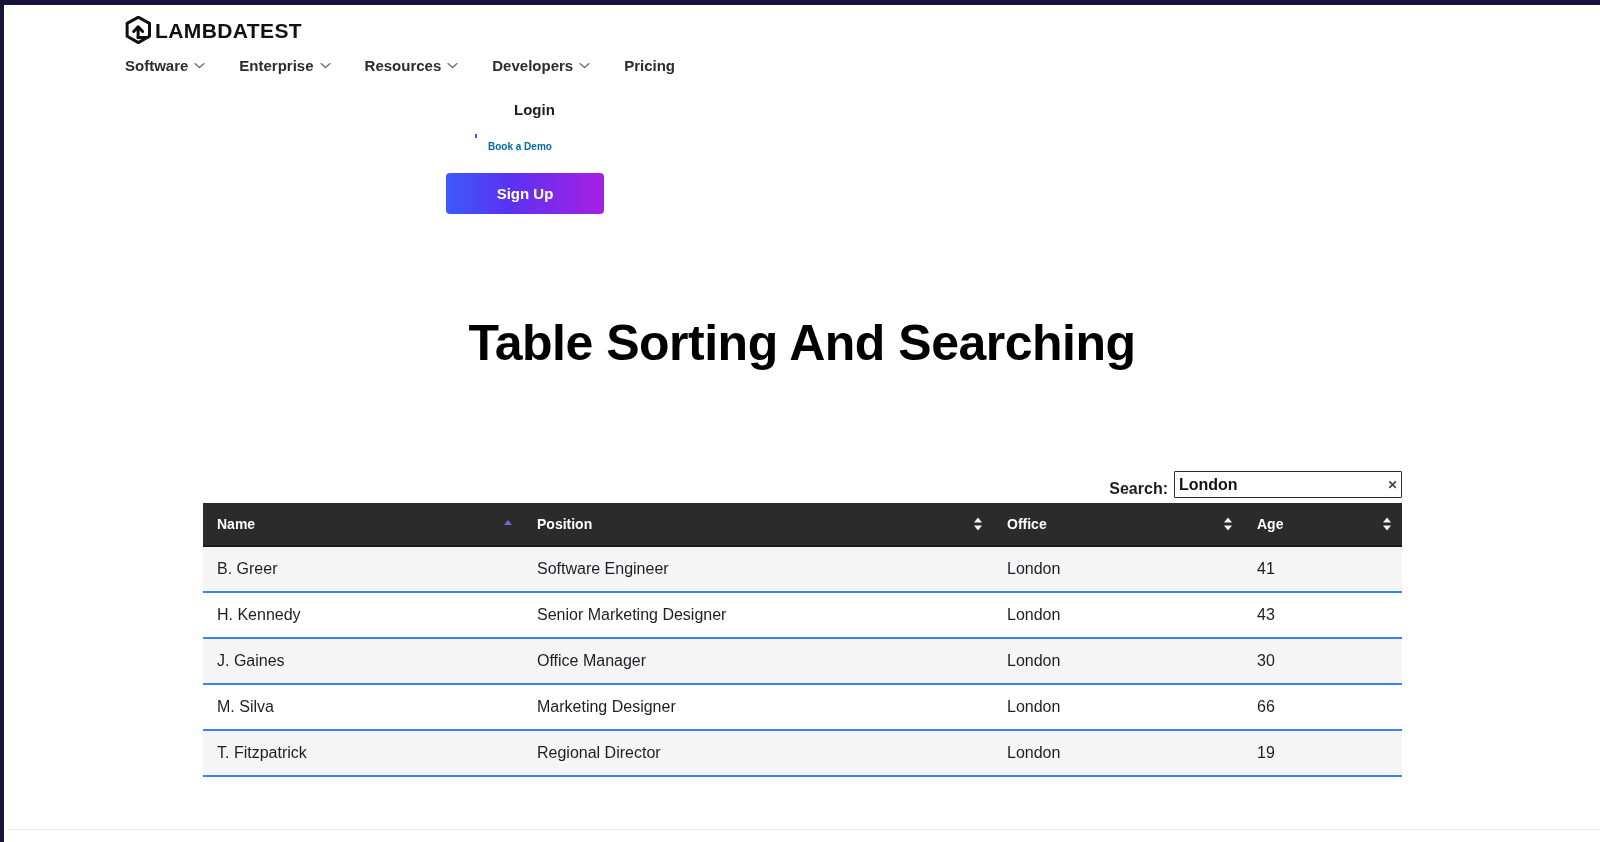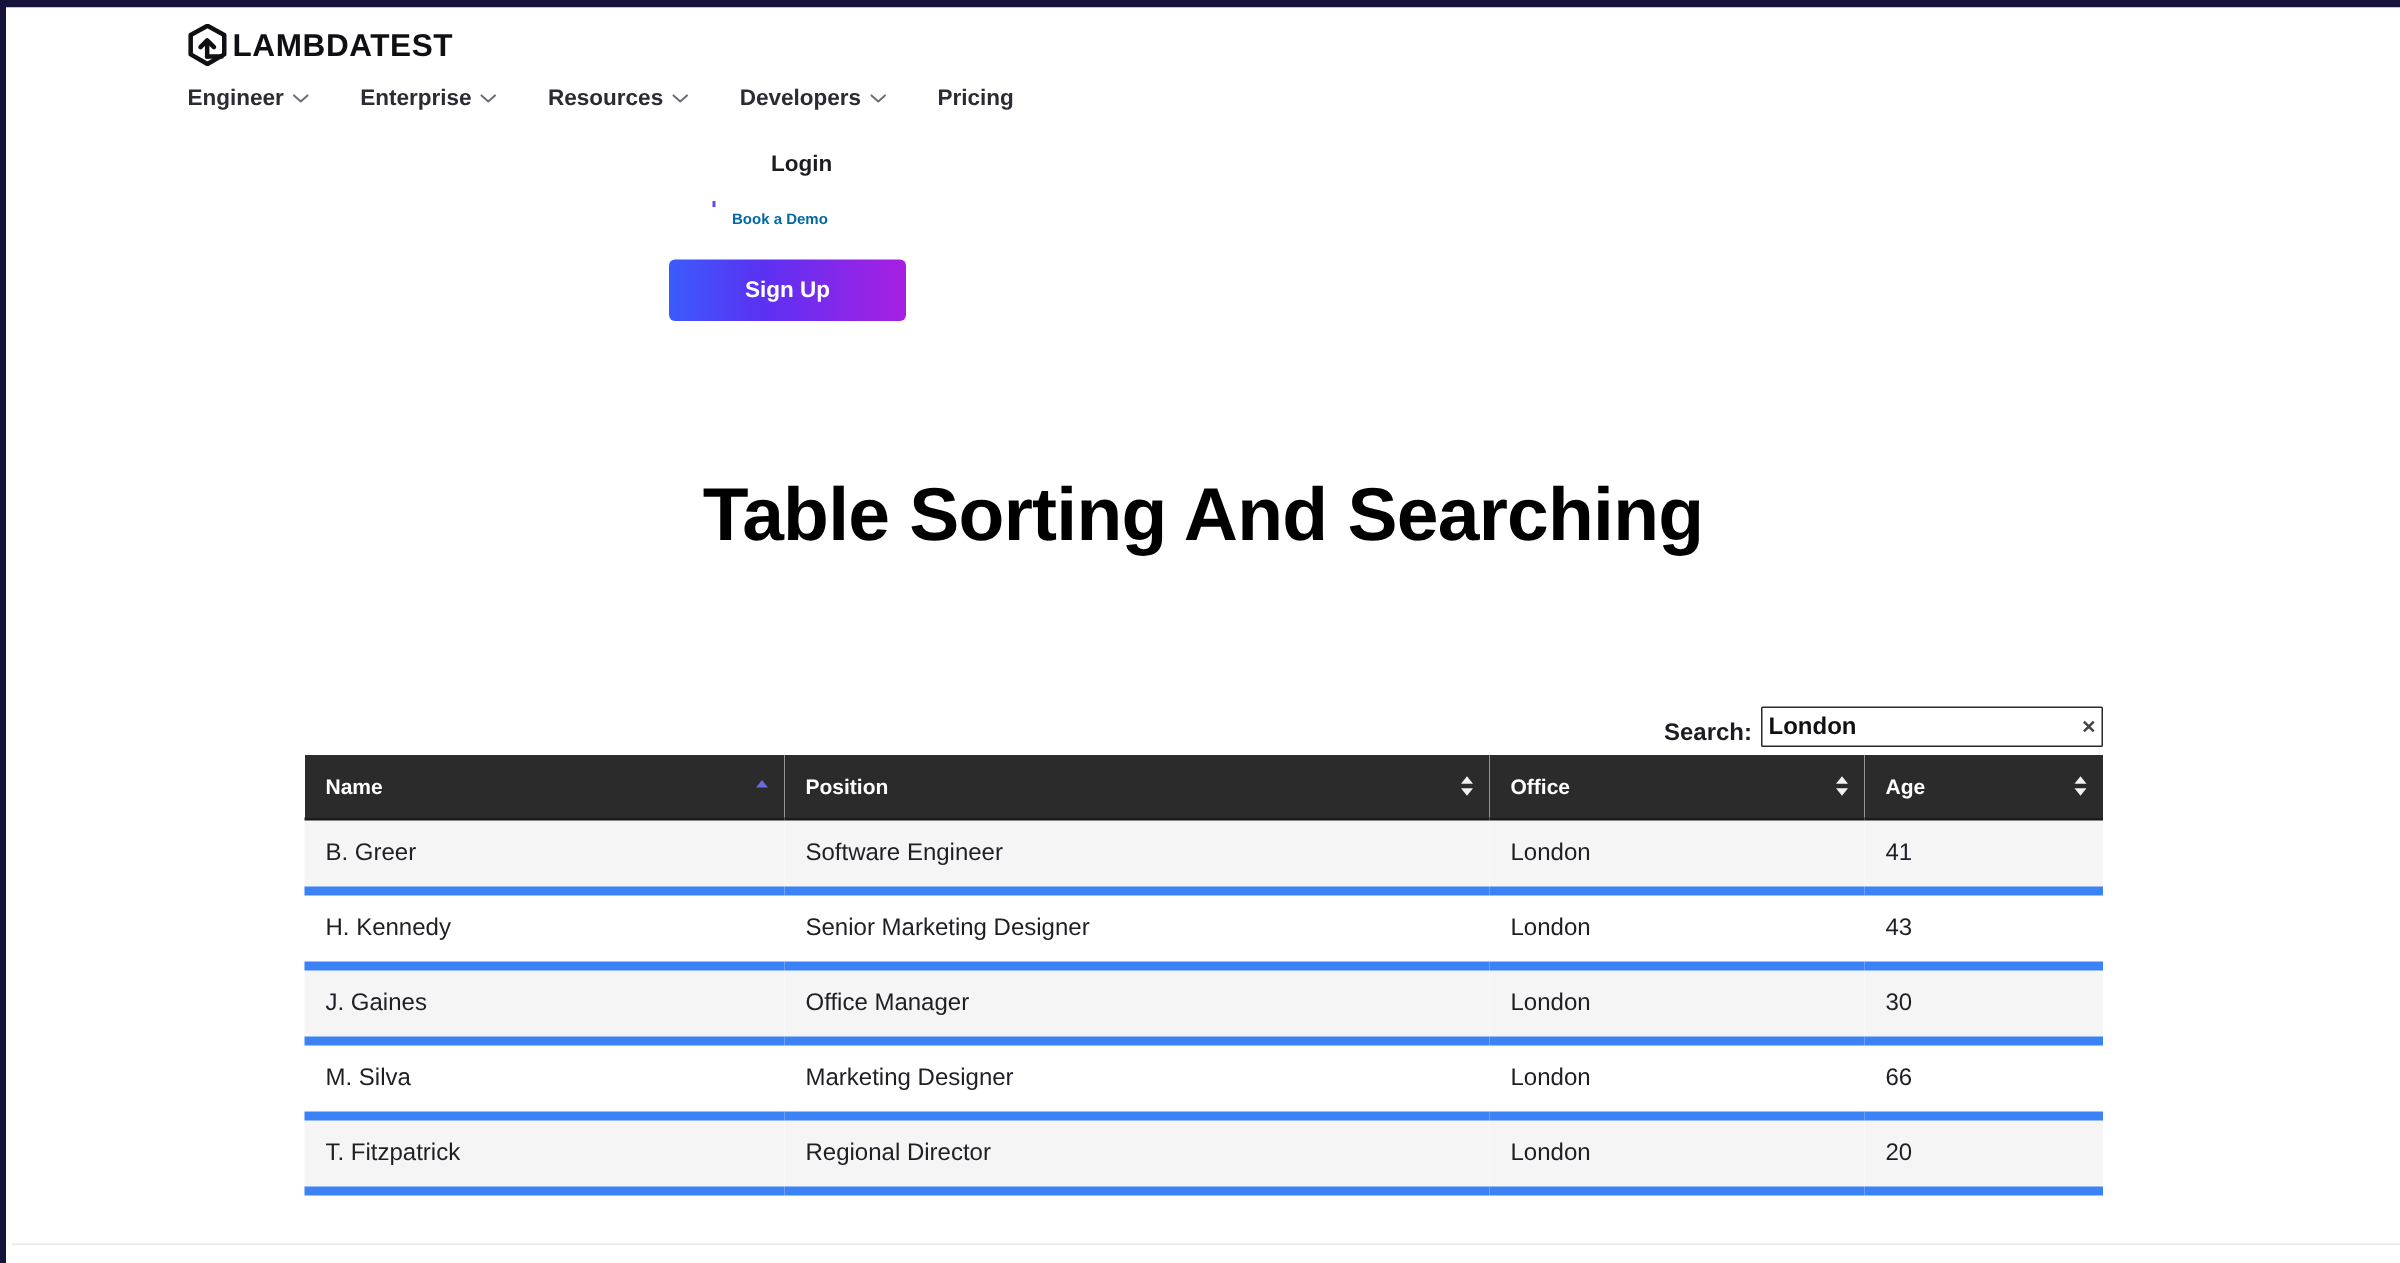--- a/index.html
+++ b/index.html
@@ -222,21 +222,21 @@
     transform: translateY(-50%);
     width: 10px;
     height: 14px;
   }
   th .sort-indicator svg { display:block; }
 
   table#data-table tbody td {
     font-size: 16px;
     color: #1e1e24;
     padding: 13px 14px;
-    border-bottom: 6px solid #3b82f6;
+    border-bottom: 2px solid #3b82f6;
     background: #ffffff;
     vertical-align: middle;
   }
   table#data-table tbody tr.odd td { background: #f5f5f5; }
 
   col.c-name     { width: 320px; }
   col.c-position { width: 470px; }
   col.c-office   { width: 250px; }
   col.c-age      { width: 159px; }
 
@@ -300,21 +300,21 @@
           <path d="M9.0 16.0 L13.6 11.3 L18.3 16.0" fill="none" stroke="#0f0f14" stroke-width="3.1" stroke-linecap="round" stroke-linejoin="round"></path>
           <path d="M13.6 11.8 L13.6 22.6" fill="none" stroke="#0f0f14" stroke-width="3.1" stroke-linecap="round"></path>
           <path d="M13.6 22.4 L23.6 22.4" fill="none" stroke="#0f0f14" stroke-width="3.1" stroke-linecap="round"></path>
         </svg>
       </span>
       <span class="logo-word">LAMBDATEST</span>
     </div>
 
     <nav id="primary-nav">
       <div class="nav-item">
-        <span>Engineer</span>
+        <span>Software</span>
         <span class="nav-chevron">
           <svg viewBox="0 0 11 7" width="11" height="7">
               <path d="M1 1.6 L5.5 5.6 L10 1.6" fill="none" stroke="#6b6b75" stroke-width="1.3" stroke-linecap="round" stroke-linejoin="round"></path>
             </svg>
         </span>
       </div>
       <div class="nav-item">
         <span>Enterprise</span>
         <span class="nav-chevron">
           <svg viewBox="0 0 11 7" width="11" height="7">
@@ -429,21 +429,21 @@
         <tr class="even">
           <td>M. Silva</td>
           <td>Marketing Designer</td>
           <td>London</td>
           <td>66</td>
         </tr>
         <tr class="odd">
           <td>T. Fitzpatrick</td>
           <td>Regional Director</td>
           <td>London</td>
-          <td>20</td>
+          <td>19</td>
         </tr>
       </tbody>
     </table>
 
   </div>
 
   <div id="page-bottom-rule"></div>
 </div>
 
 </body></html>

